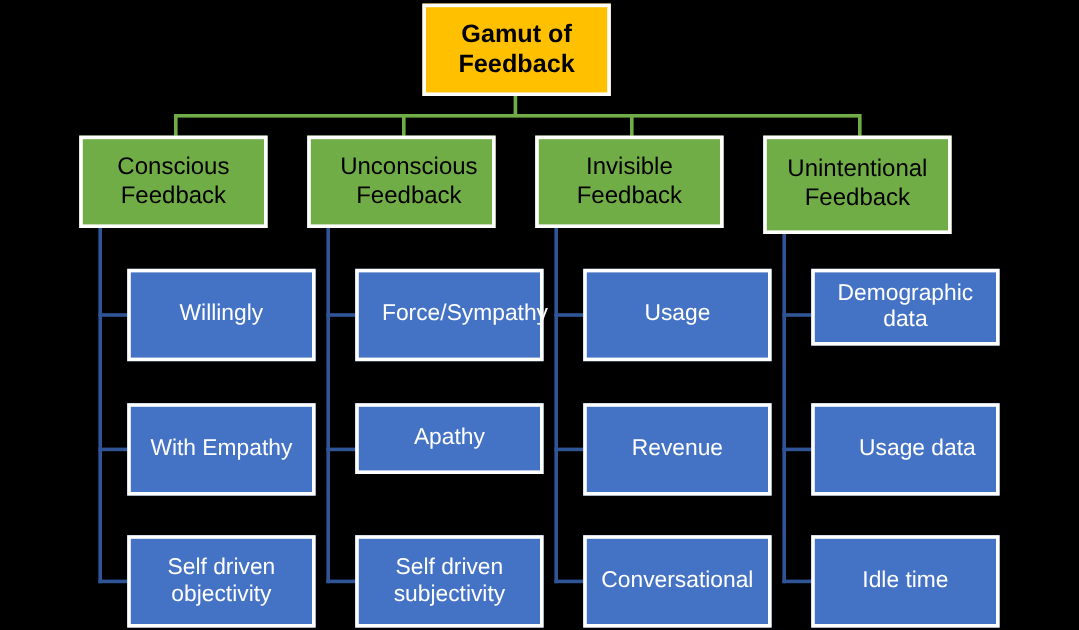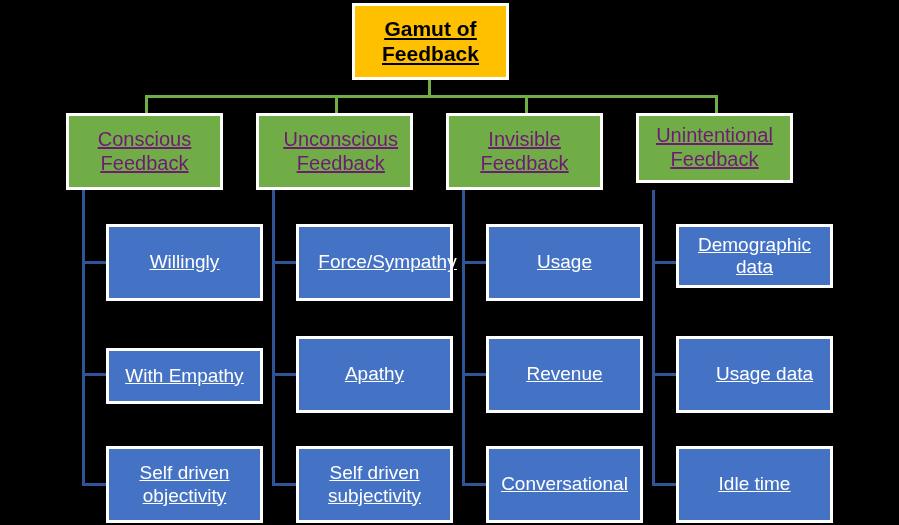--- a/index.html
+++ b/index.html
@@ -31,34 +31,33 @@
     z-index: 5;
   }
   .box-root {
     background: #ffc000;
     color: #000000;
     font-size: 21px;
     font-weight: bold;
   }
   .box-cat {
     background: #70ad47;
-    color: #701a75;
+    color: #000000;
     font-size: 20px;
     font-weight: normal;
   }
   .box-leaf {
     background: #4472c4;
     color: #ffffff;
     font-size: 19px;
     font-weight: normal;
   }
   .box span {
     display: block;
     padding: 0 6px;
-    text-decoration: underline;
   }
 
   
   .conn {
     position: absolute;
     z-index: 1;
   }
   .conn-green { background: #70ad47; }
   .conn-blue  { background: #2f5597; }
 </style>
@@ -117,21 +116,21 @@
       </span>
   </div>
 
   <div class="box box-cat" style="left:446px; top:113px; width:157px; height:77px;">
     <span>
         <span>Invisible</span>
         <span>Feedback</span>
       </span>
   </div>
 
-  <div class="box box-cat" style="left:636px; top:113px; width:157px; height:70px;">
+  <div class="box box-cat" style="left:636px; top:113px; width:157px; height:82px;">
     <span>
         <span>Unintentional</span>
         <span>Feedback</span>
       </span>
   </div>
 
   <div class="box box-leaf" style="left:106px; top:224px; width:157px; height:77px;">
     <span>
         <span>Willingly</span>
       </span>
@@ -146,26 +145,26 @@
         <span>Usage</span>
       </span>
   </div>
   <div class="box box-leaf" style="left:676px; top:224px; width:157px; height:64px;">
     <span>
         <span>Demographic</span>
         <span>data</span>
       </span>
   </div>
 
-  <div class="box box-leaf" style="left:106px; top:348px; width:157px; height:56px;justify-content:center;">
+  <div class="box box-leaf" style="left:106px; top:336px; width:157px; height:77px;justify-content:center;">
     <span>
         <span>With Empathy</span>
       </span>
   </div>
-  <div class="box box-leaf" style="left:296px; top:336px; width:157px; height:77px;">
+  <div class="box box-leaf" style="left:296px; top:336px; width:157px; height:59px;">
     <span>
         <span>Apathy</span>
       </span>
   </div>
   <div class="box box-leaf" style="left:486px; top:336px; width:157px; height:77px;">
     <span>
         <span>Revenue</span>
       </span>
   </div>
   <div class="box box-leaf" style="left:676px; top:336px; width:157px; height:77px;padding-left:20px;">

